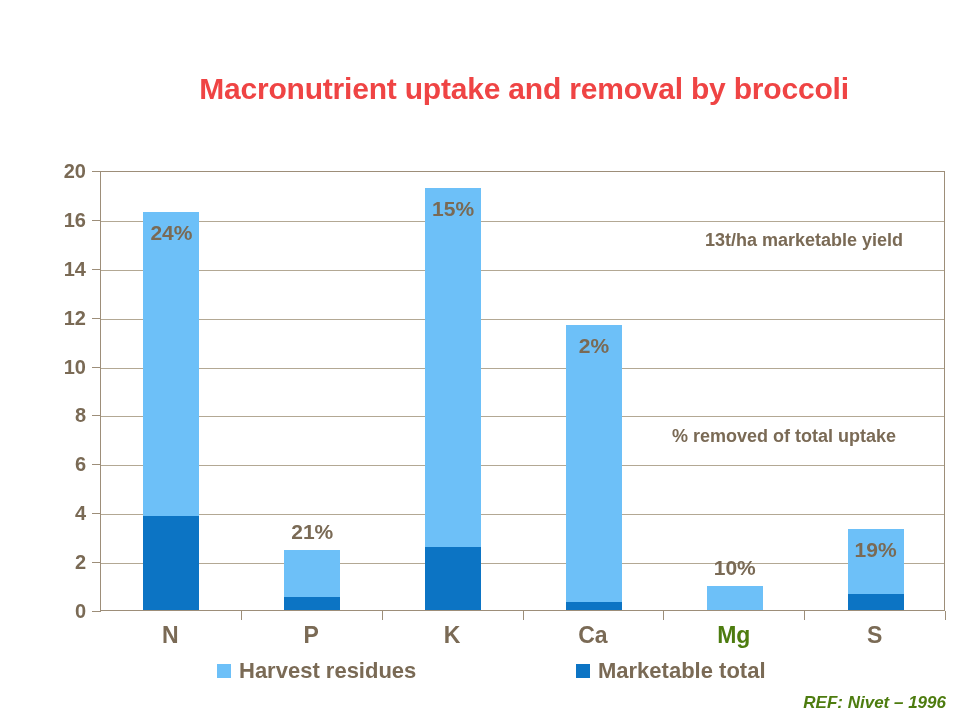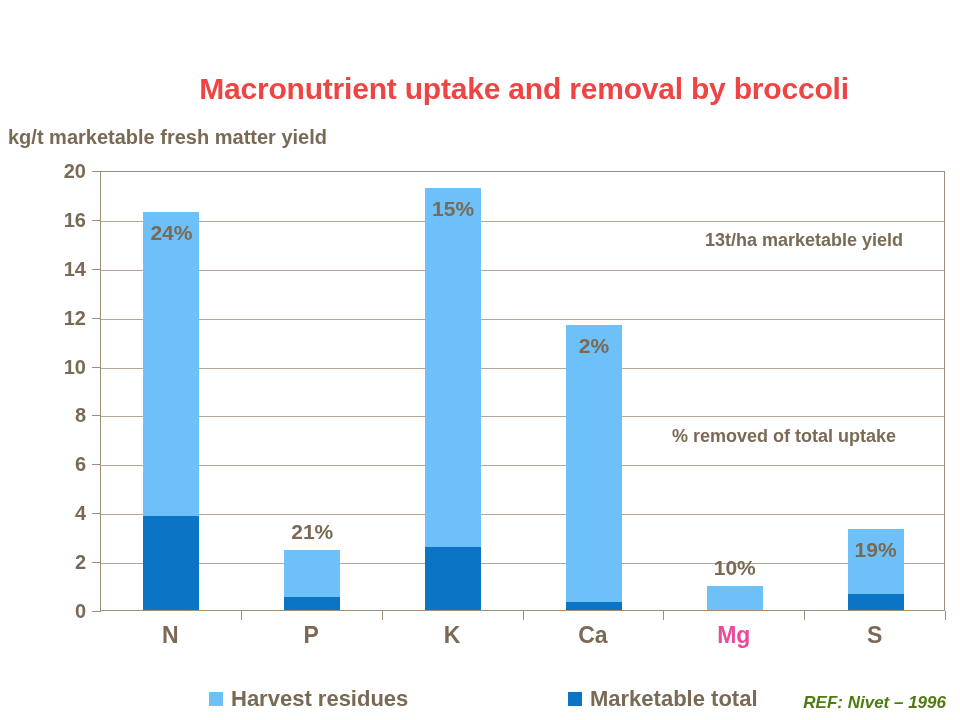--- a/index.html
+++ b/index.html
@@ -137,25 +137,24 @@
     font-weight: bold;
     color: #7A6A55;
     white-space: nowrap;
   }
   .ann-yield { left: 681px; top: 229px; }
   .ann-removed { left: 671px; top: 425px; }
 
   
   #legend {
     position: absolute;
-    left: 0;
+    left: 8px;
     top: 658px;
     width: 820px;
     height: 32px;
-    margin-top: 28px;
   }
   .legend-item {
     position: absolute;
     display: flex;
     align-items: center;
     gap: 8px;
     white-space: nowrap;
   }
   .legend-swatch {
     width: 14px;
@@ -183,21 +182,20 @@
     white-space: nowrap;
   }
 </style>
 </head>
 <body>
 
 <div id="stage">
 
   <div class="chart-title">Macronutrient uptake and removal by broccoli</div>
 
-  <div class="yaxis-caption">kg/t marketable fresh matter yield</div>
 
   <div id="ytick-labels">
       <div class="ytick-label" style="top: 611px; left: 24px; width: 62px;">0</div>
       <div class="ytick-label" style="top: 562.111px; left: 24px; width: 62px;">2</div>
       <div class="ytick-label" style="top: 513.222px; left: 24px; width: 62px;">4</div>
       <div class="ytick-label" style="top: 464.333px; left: 24px; width: 62px;">6</div>
       <div class="ytick-label" style="top: 415.444px; left: 24px; width: 62px;">8</div>
       <div class="ytick-label" style="top: 366.556px; left: 24px; width: 62px;">10</div>
       <div class="ytick-label" style="top: 317.667px; left: 24px; width: 62px;">12</div>
       <div class="ytick-label" style="top: 268.778px; left: 24px; width: 62px;">14</div>
@@ -270,21 +268,21 @@
       <div class="xtick-mark" style="left: 522.5px; background: rgb(157, 142, 121);"></div>
       <div class="xtick-mark" style="left: 663.333px; background: rgb(157, 142, 121);"></div>
       <div class="xtick-mark" style="left: 804.167px; background: rgb(157, 142, 121);"></div>
       <div class="xtick-mark" style="left: 945px; background: rgb(157, 142, 121);"></div>
     </div>
   <div id="xlabels">
       <div class="xtick-label" style="left: 170.417px; color: rgb(122, 106, 85);">N</div>
       <div class="xtick-label" style="left: 311.25px; color: rgb(122, 106, 85);">P</div>
       <div class="xtick-label" style="left: 452.083px; color: rgb(122, 106, 85);">K</div>
       <div class="xtick-label" style="left: 592.917px; color: rgb(122, 106, 85);">Ca</div>
-      <div class="xtick-label" style="left: 733.75px; color: #ec4899;">Mg</div>
+      <div class="xtick-label" style="left: 733.75px; color: #4d7c0f;">Mg</div>
       <div class="xtick-label" style="left: 874.583px; color: rgb(122, 106, 85);">S</div>
     </div>
 
   <div id="legend">
     <div class="legend-item" id="legend-residues">
       <span class="legend-swatch" style="background: rgb(109, 192, 248);"></span>
       <span class="legend-text">Harvest residues</span>
     </div>
     <div class="legend-item" id="legend-yield">
       <span class="legend-swatch" style="background: rgb(12, 116, 196);"></span>

